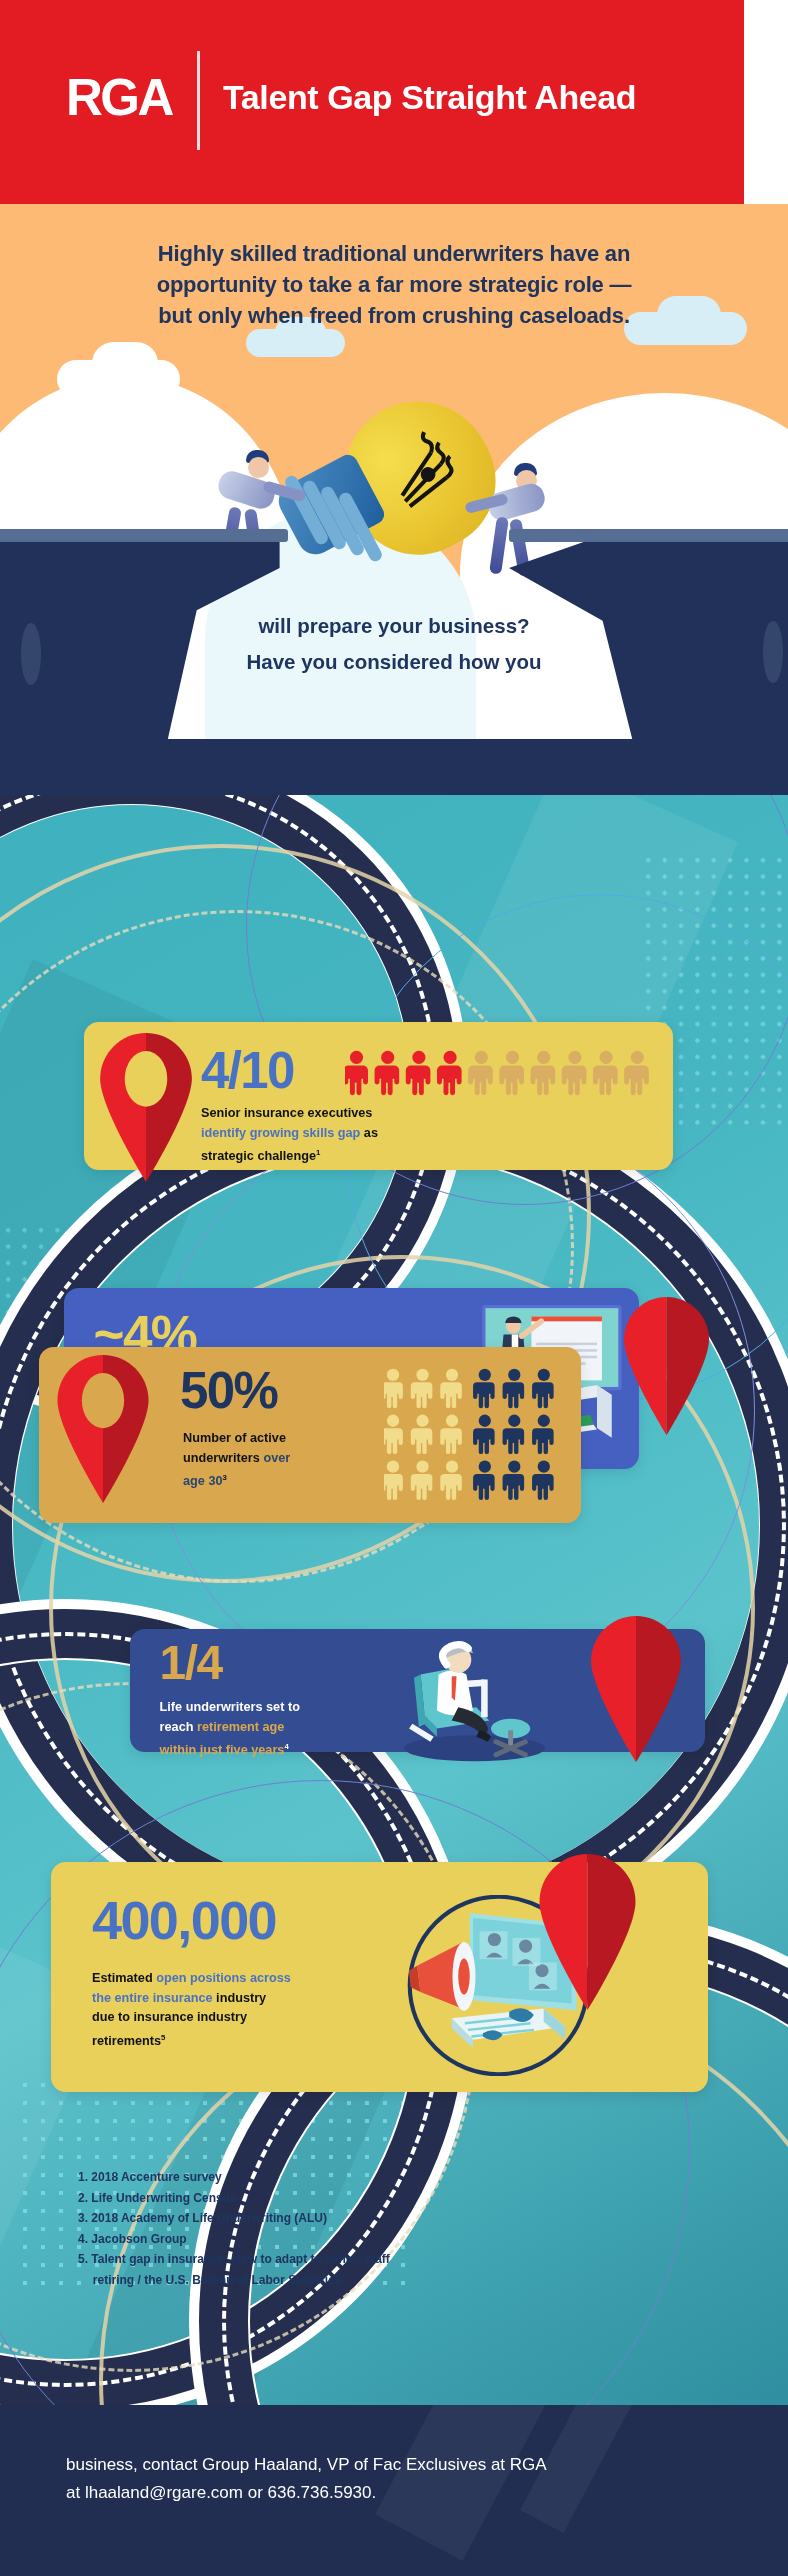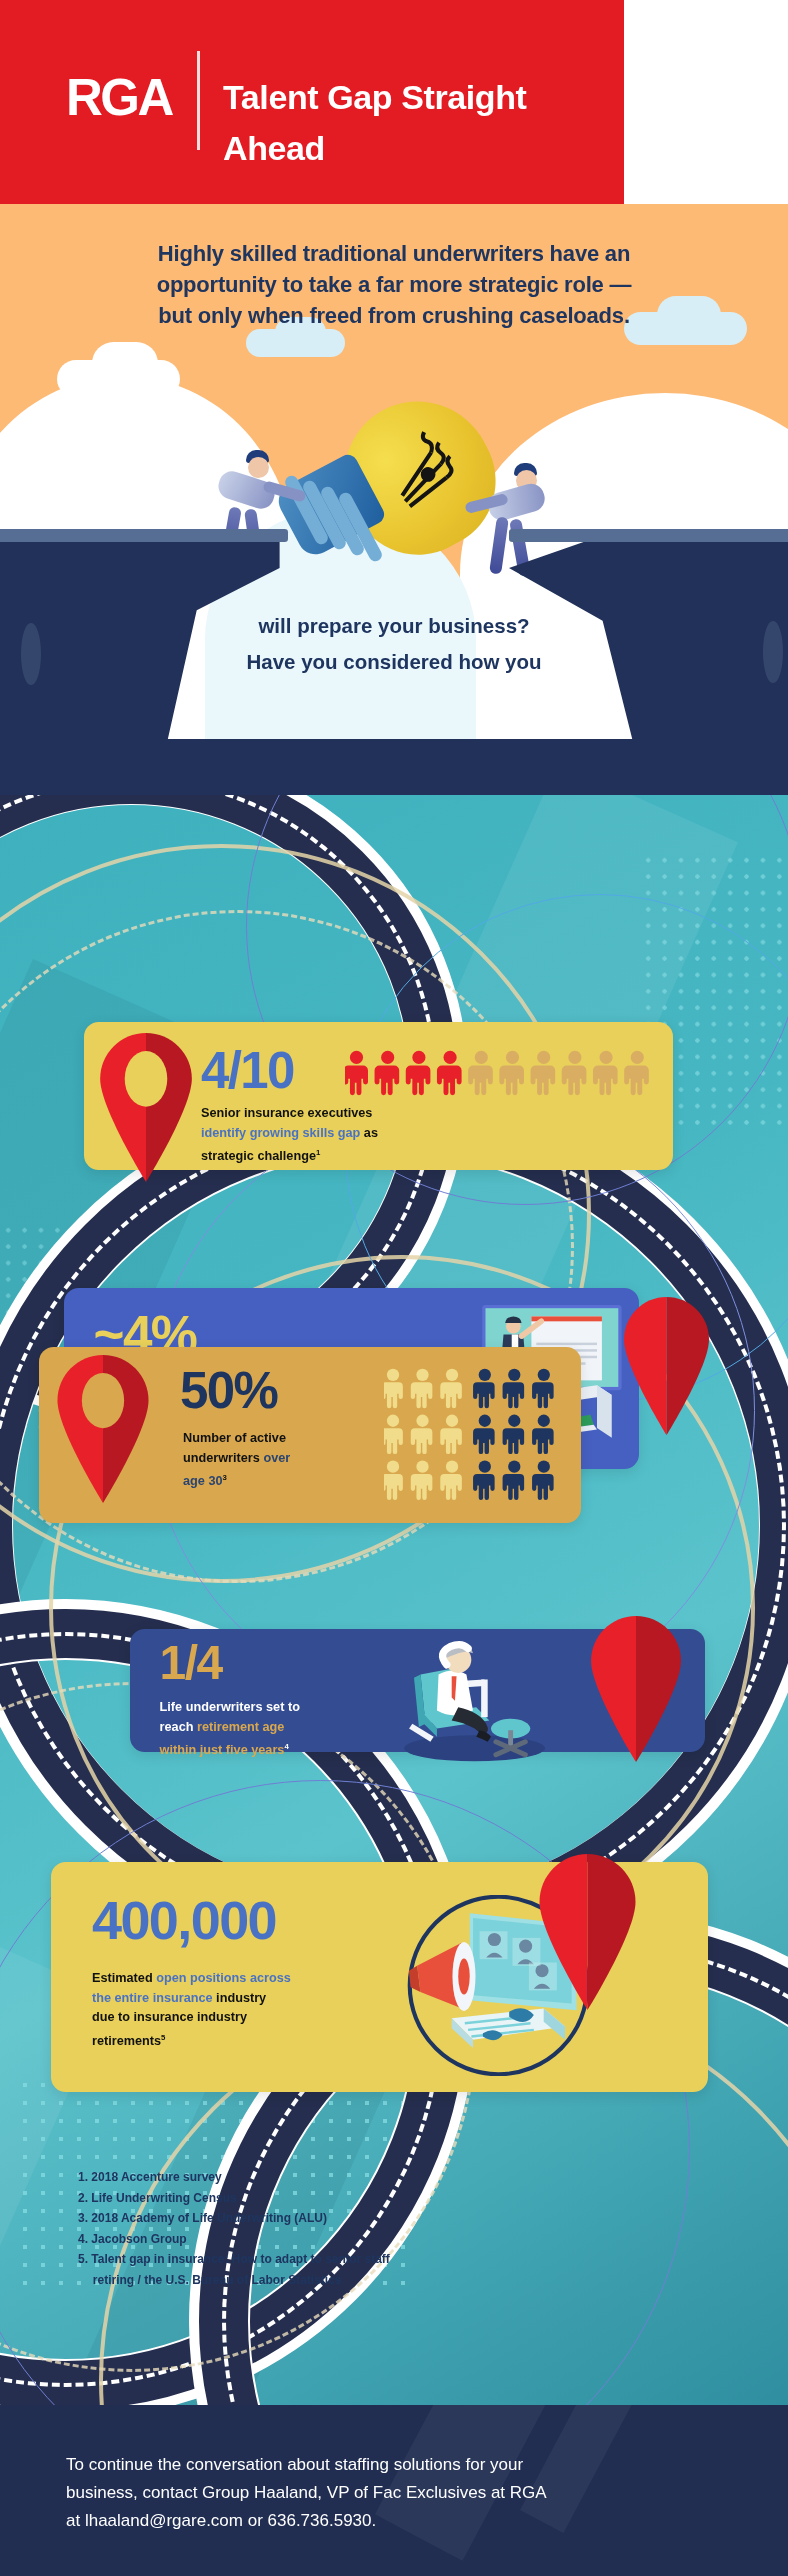--- a/index.html
+++ b/index.html
@@ -10,21 +10,21 @@
   #page {
     position: relative;
     width: 788px;
     height: 2576px;
     overflow: hidden;
     background: #ffffff;
   }
 
   
   #header {
-    position: absolute; left: 0; top: 0; width: 624px; height: 204px;
+    position: absolute; left: 0; top: 0; width: 744px; height: 204px;
     background: #E31B23;
   }
   #logo {
     position: absolute; left: 66px; top: 72px;
     font-size: 51px; font-weight: 900; color: #ffffff;
     letter-spacing: -2.5px; font-family: "Liberation Sans", sans-serif;
     line-height: 51px;
   }
   #header-divider {
     position: absolute; left: 197px; top: 51px; width: 2.5px; height: 99px;
@@ -680,20 +680,19 @@
       <span>5.</span>
       <span>Talent gap in insurance: How to adapt to senior staff</span>
       <div class="note-cont">retiring / the U.S. Bureau of Labor Statistics</div>
     </div>
   </div>
 
   <div id="footer">
     <div class="fdiag" style="left:427px; top:-99px; width:99px; height:246px;"></div>
     <div class="fdiag" style="left:575px; top:-115px; width:49px; height:246px;"></div>
     <div id="footer-text">
-      <div>To continue the conversation about staffing solutions for your</div>
       <div>business, contact Group Haaland, VP of Fac Exclusives at RGA</div>
       <div>at lhaaland@rgare.com or 636.736.5930.</div>
     </div>
   </div>
 
 </div>
 
 
 </body></html>

